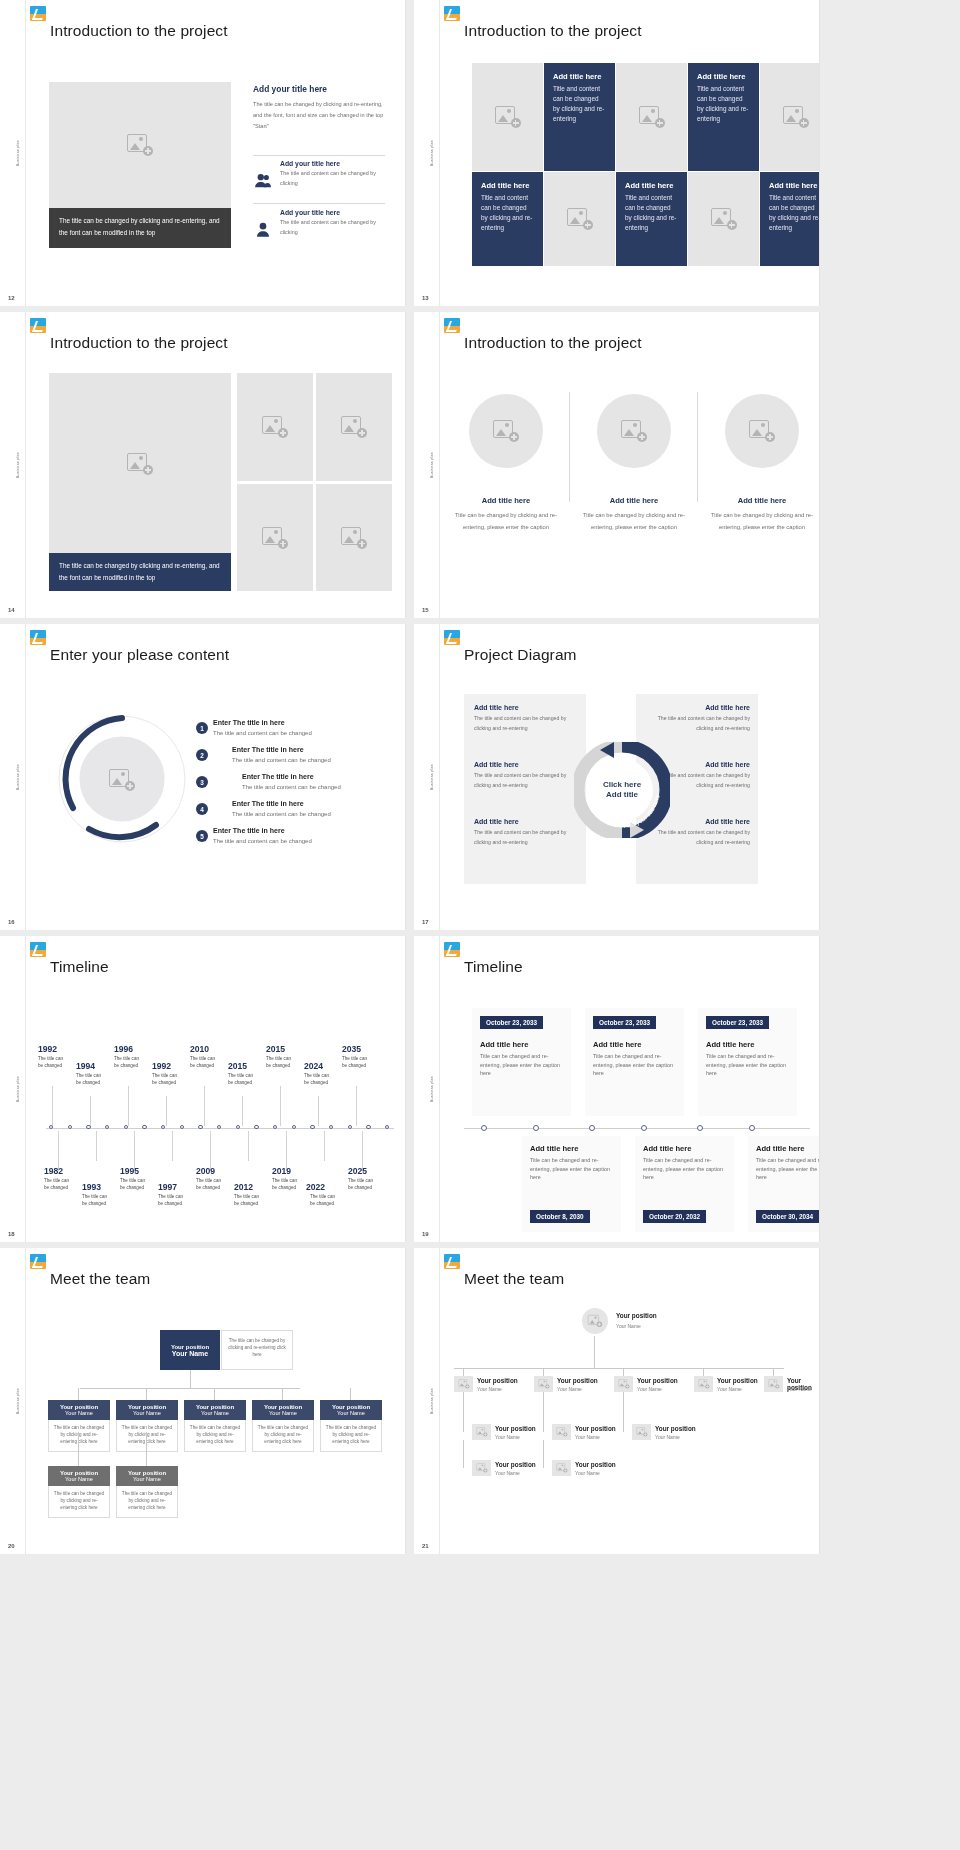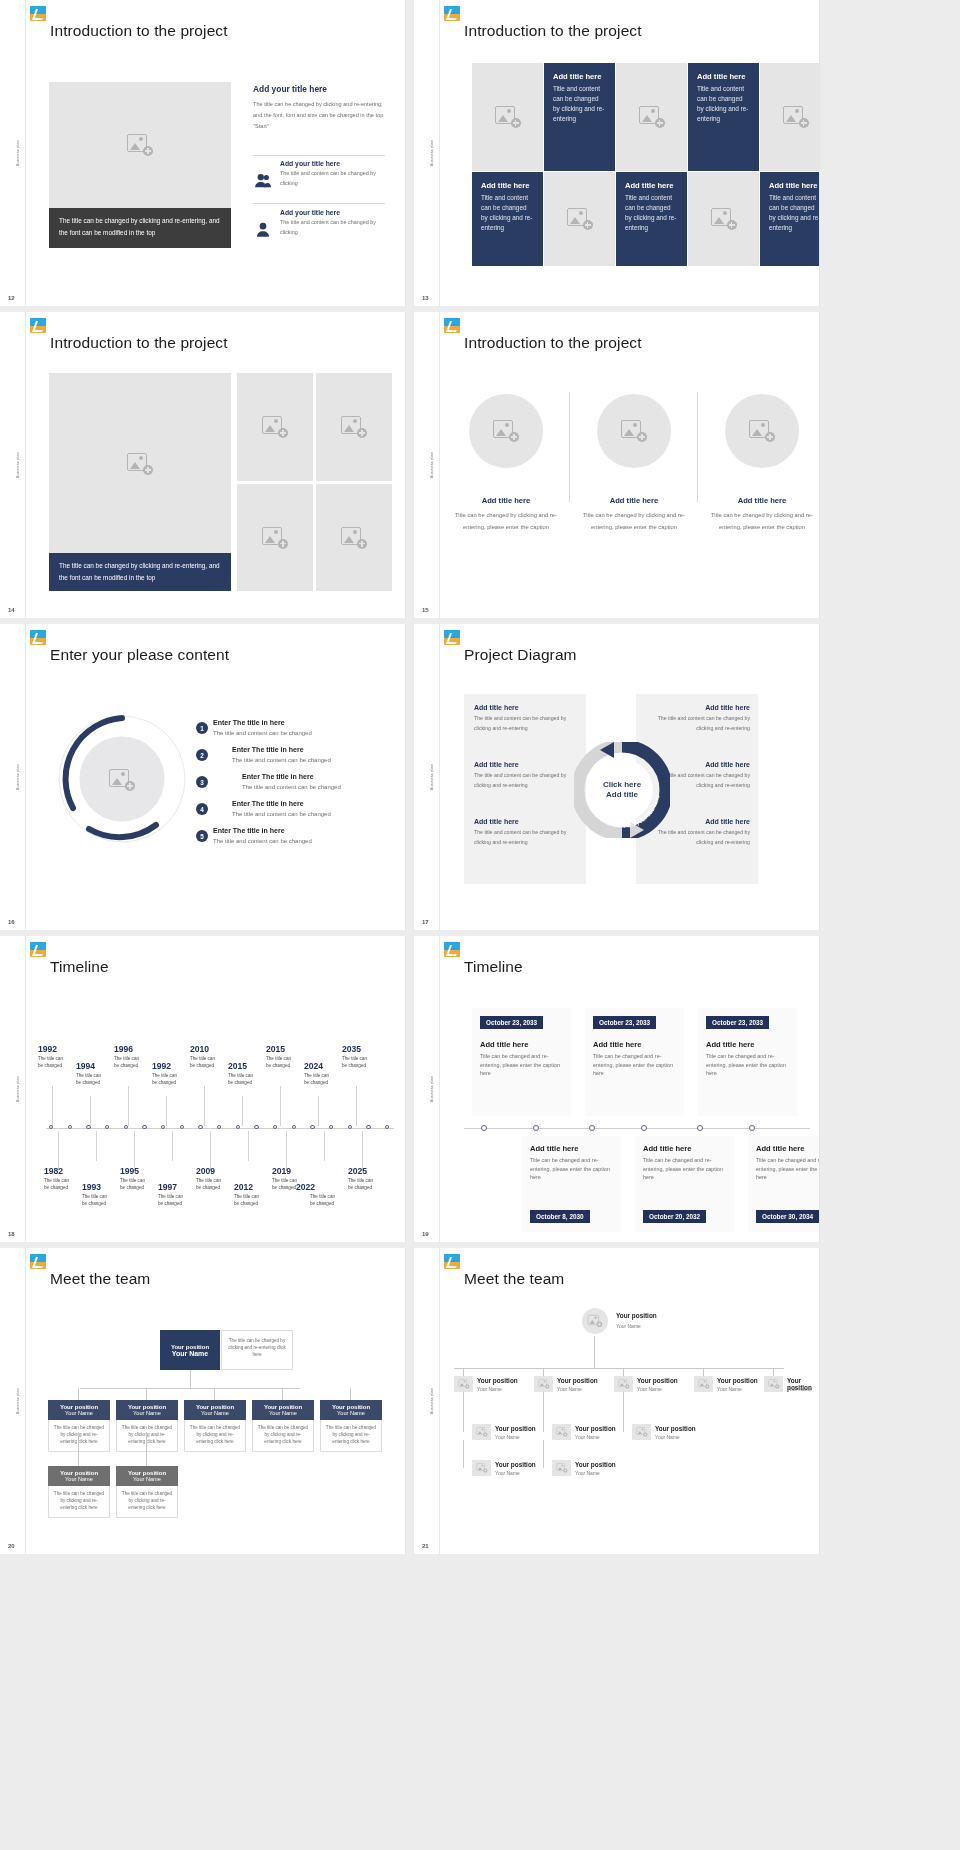--- a/index.html
+++ b/index.html
@@ -526,21 +526,21 @@
         <div class="tl-stem" style="left: 210px; top: 195px; height: 40px;"></div>
         <div class="yr" style="left: 196px; top: 230px;">2009</div>
         <div class="yrsub" style="left: 196px; top: 242px; width: 30px;">The title can be changed</div>
         <div class="tl-stem" style="left: 248px; top: 195px; height: 30px;"></div>
         <div class="yr" style="left: 234px; top: 246px;">2012</div>
         <div class="yrsub" style="left: 234px; top: 258px; width: 30px;">The title can be changed</div>
         <div class="tl-stem" style="left: 286px; top: 195px; height: 40px;"></div>
         <div class="yr" style="left: 272px; top: 230px;">2019</div>
         <div class="yrsub" style="left: 272px; top: 242px; width: 30px;">The title can be changed</div>
         <div class="tl-stem" style="left: 324px; top: 195px; height: 30px;"></div>
-        <div class="yr" style="left: 296px; top: 246px;">2022</div>
+        <div class="yr" style="left: 306px; top: 246px;">2022</div>
         <div class="yrsub" style="left: 310px; top: 258px; width: 30px;">The title can be changed</div>
         <div class="tl-stem" style="left: 362px; top: 195px; height: 40px;"></div>
         <div class="yr" style="left: 348px; top: 230px;">2025</div>
         <div class="yrsub" style="left: 348px; top: 242px; width: 30px;">The title can be changed</div>
       </div>
     <div class="pnum">18</div>
   </div>
 
   <div class="slide right">
     <div class="railbar"></div>

